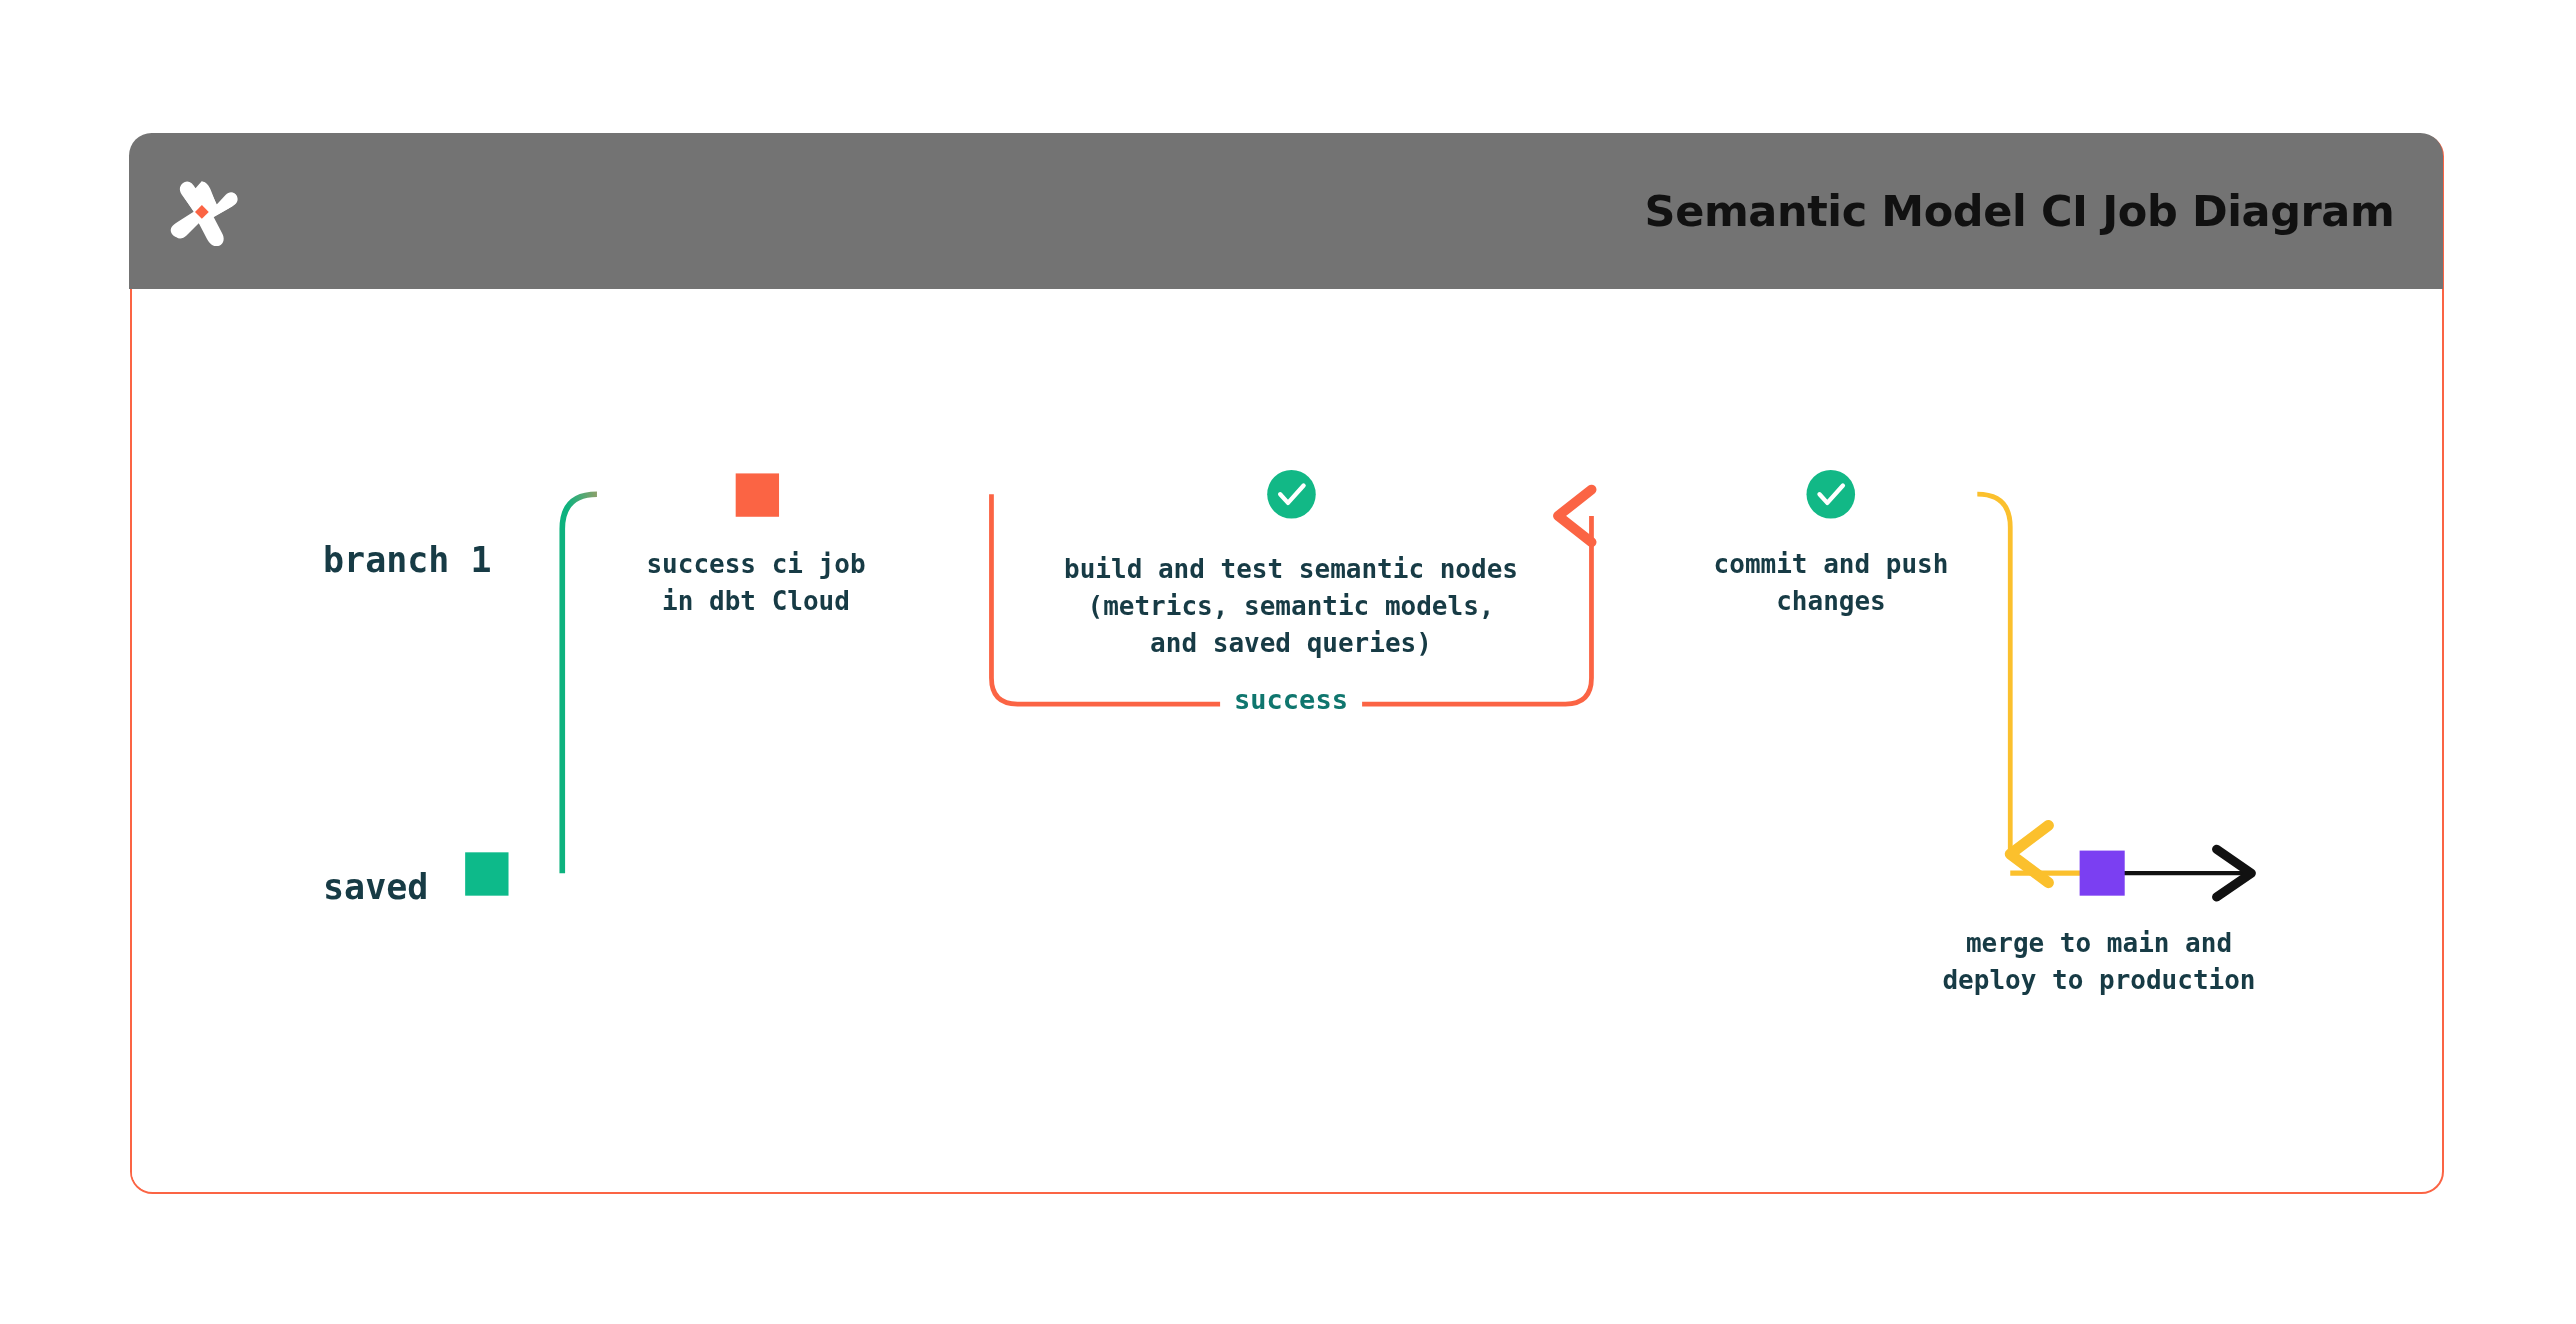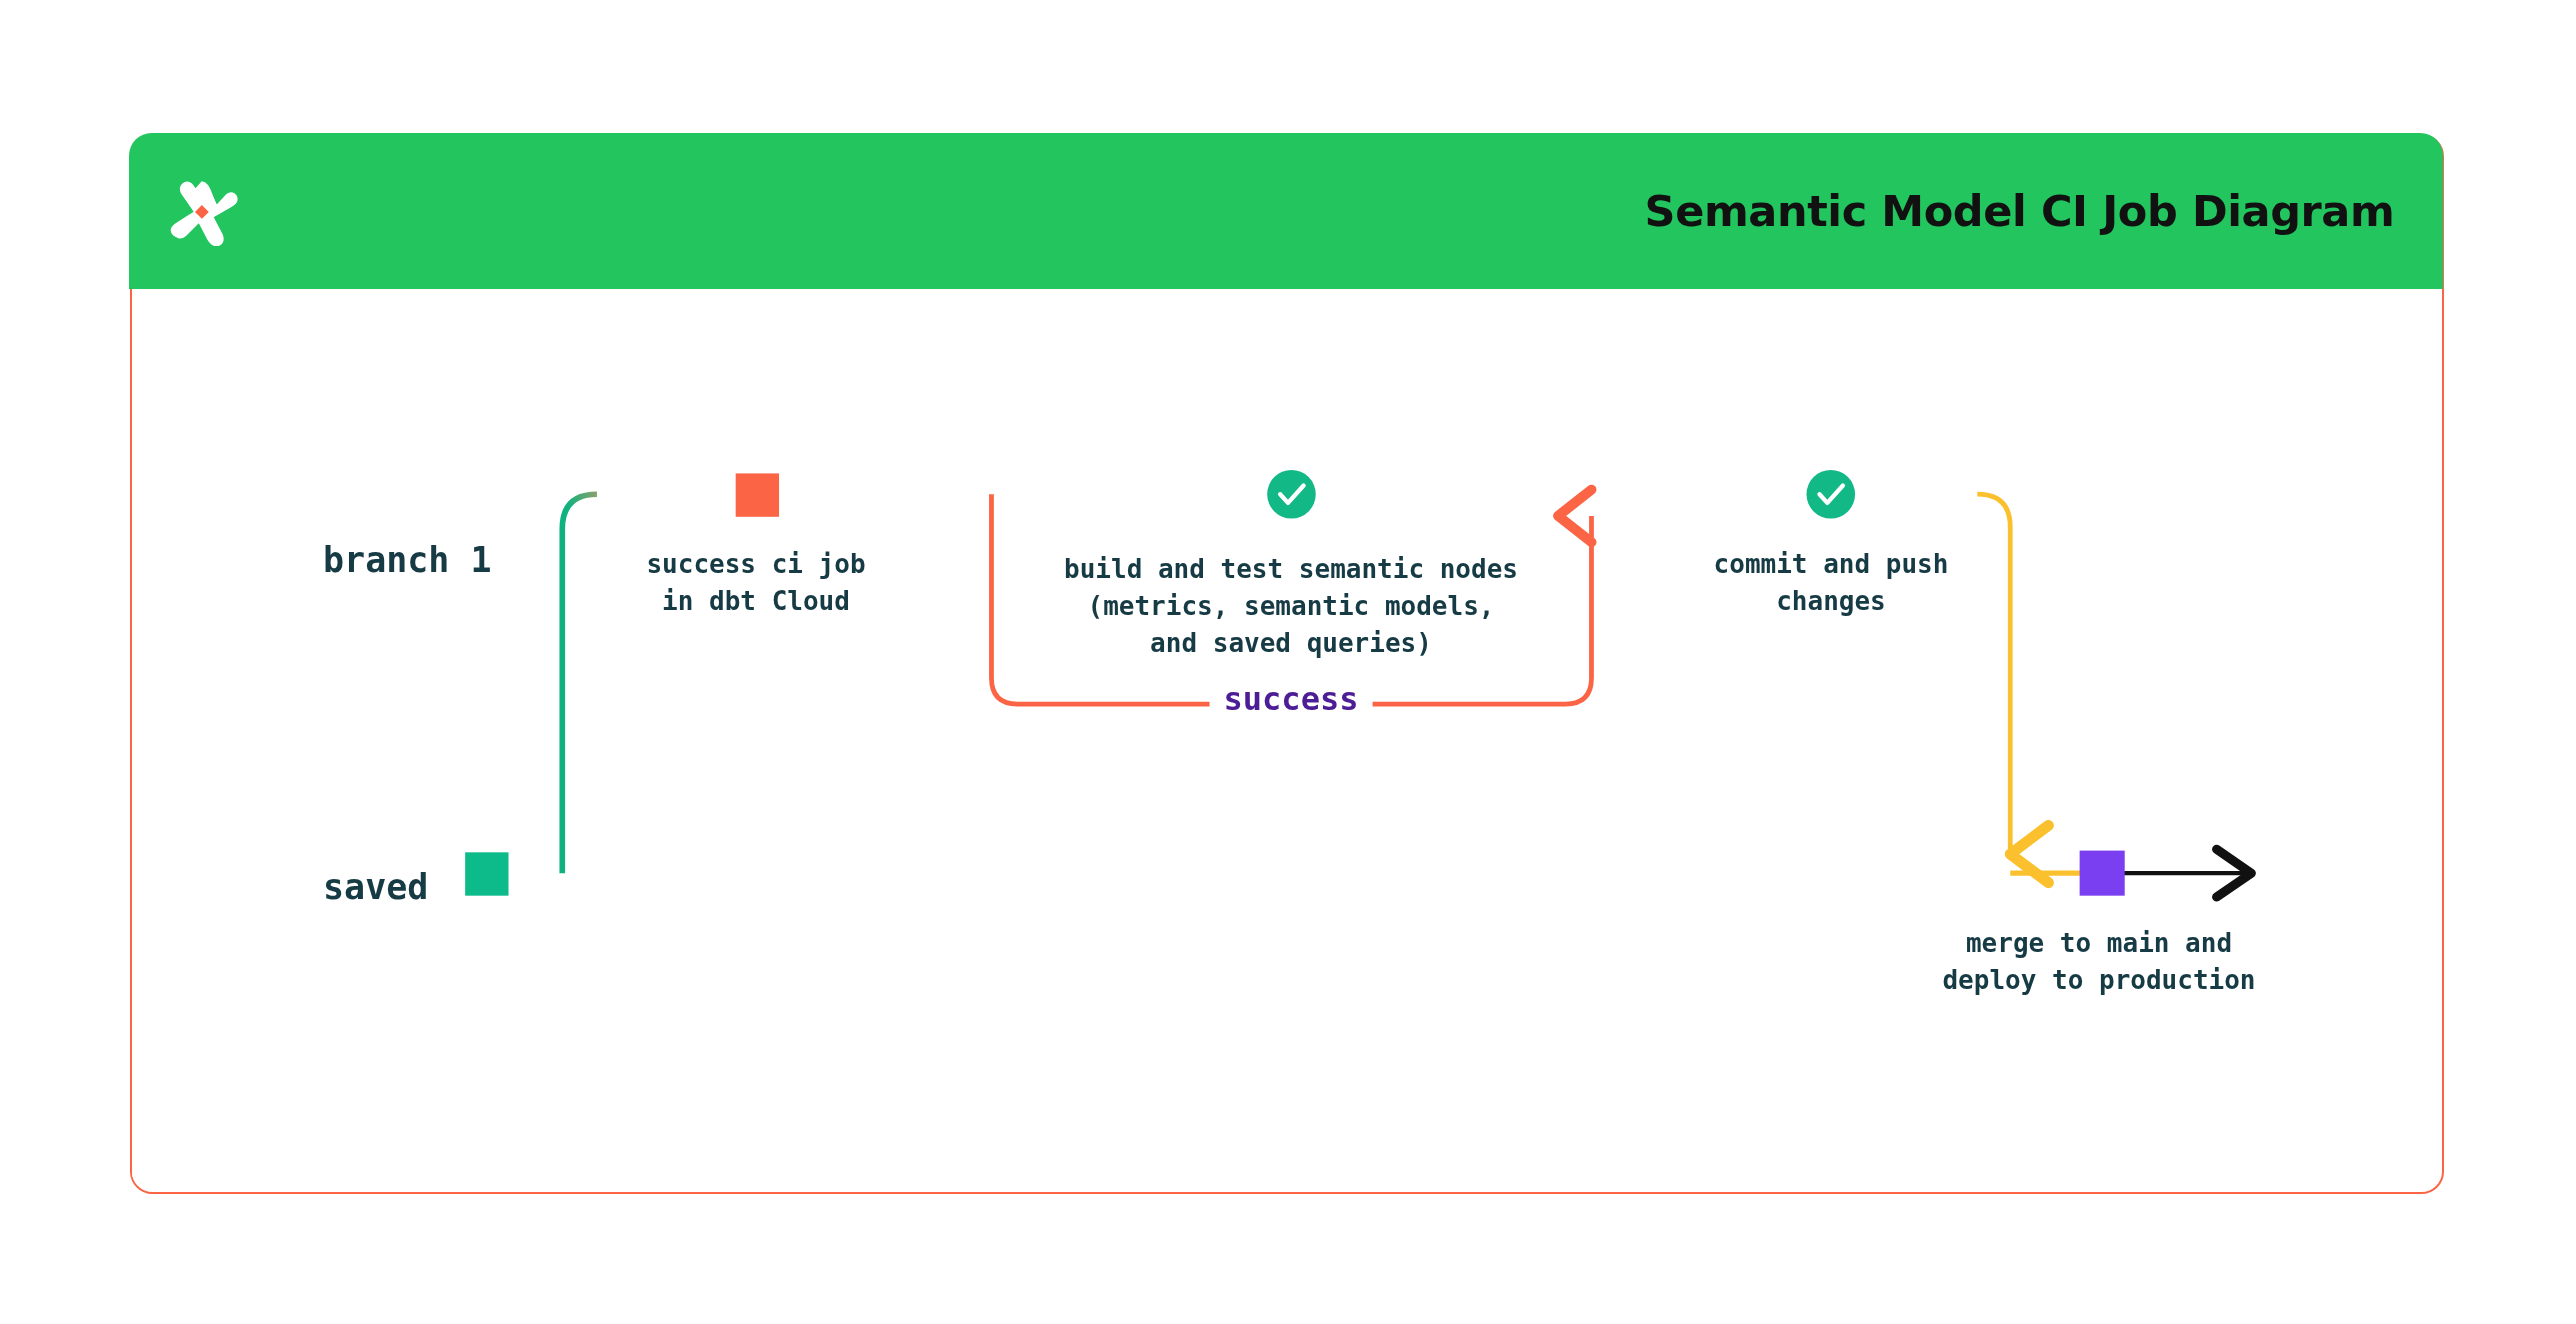--- a/index.html
+++ b/index.html
@@ -33,21 +33,21 @@
     background: #ffffff;
   }
 
   .card-header {
     position: absolute;
     left: -2.6px;
     top: -2.6px;
     width: 2314px;
     height: 156px;
     box-sizing: border-box;
-    background: #22c55e;
+    background: #737373;
     border-radius: 22.6px 22.6px 0 0;
     display: flex;
     align-items: center;
     justify-content: space-between;
     padding: 0 49px 0 35px;
   }
 
   .card-body {
     position: absolute;
     left: 0;
@@ -110,23 +110,23 @@
   .cap-create  { left: 756px;  top: 546px; }
   .cap-build   { left: 1291px; top: 551px; }
   .cap-commit  { left: 1831px; top: 546px; }
   .cap-merge   { left: 2099px; top: 925px; text-align: center; }
 
   .loop-label {
     position: absolute;
     left: 1291px;
     top: 699px;
     transform: translate(-50%, -50%);
-    color: #4c1d95;
-    font-family: "DejaVu Sans Mono", monospace;
-    font-size: 32px;
+    color: #0f766e;
+    font-family: "DejaVu Sans Mono", monospace;
+    font-size: 27px;
     font-weight: 700;
     background: #ffffff;
     padding: 0 14px;
     white-space: nowrap;
   }
 </style>
 </head>
 <body>
 
 <div id="stage">

